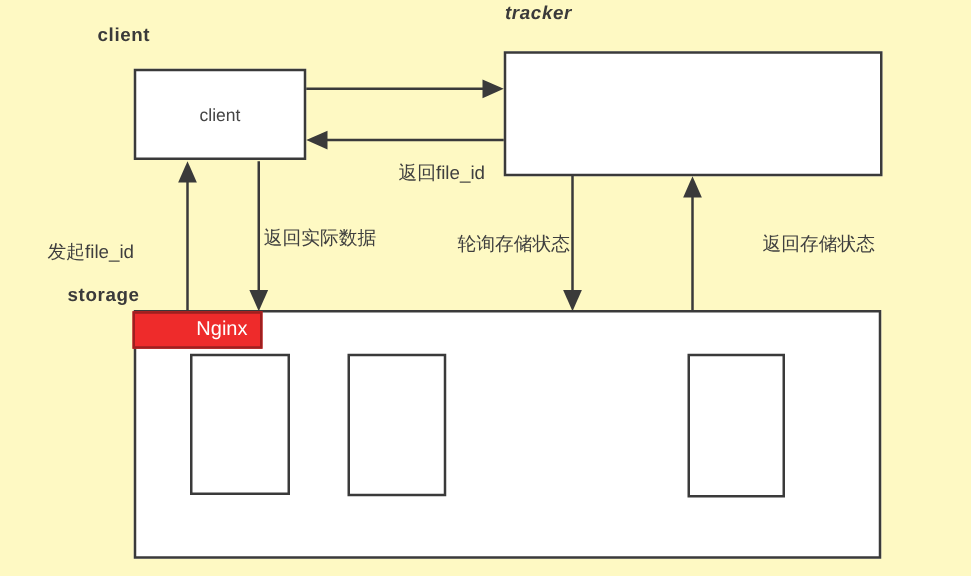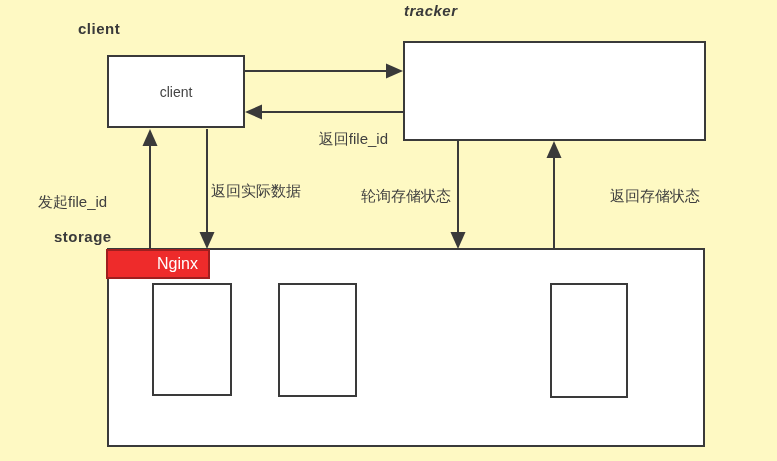--- a/index.html
+++ b/index.html
@@ -149,17 +149,17 @@
 
 
   <div class="edge-label" style="left:278px; top:129px; width:110px; text-align:right;">返回file_id</div>
 
   <div class="edge-label" style="left:38px; top:160px; width:98px; text-align:left;margin-top:32px;">
     <div>发起file_id</div>
   </div>
 
   <div class="edge-label" style="left:211px; top:181px; width:110px;">返回实际数据</div>
 
-  <div class="edge-label" style="left:356px; top:186px; width:100px; text-align:center;">轮询存储状态</div>
+  <div class="edge-label" style="left:356px; top:186px; width:100px; text-align:right;">轮询存储状态</div>
 
   <div class="edge-label" style="left:562px; top:186px; width:110px;margin-left:48px;">返回存储状态</div>
 
 </div>
 
 </body></html>

